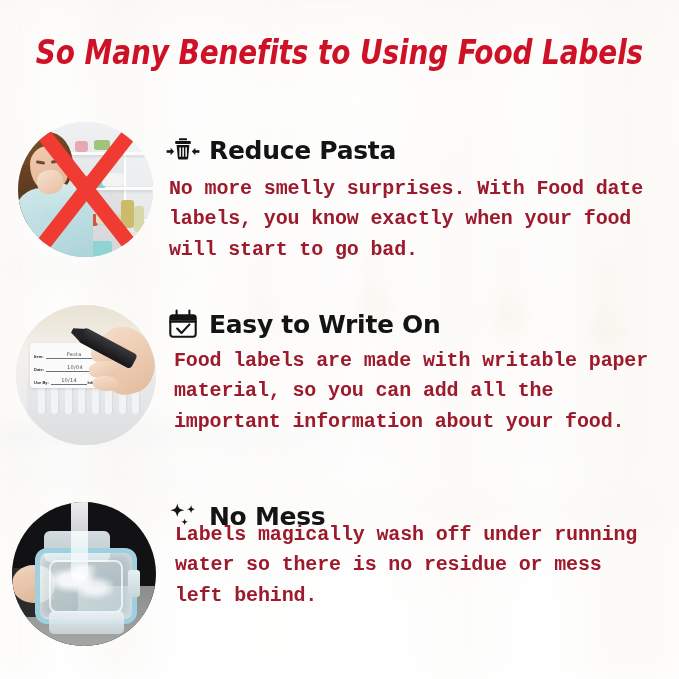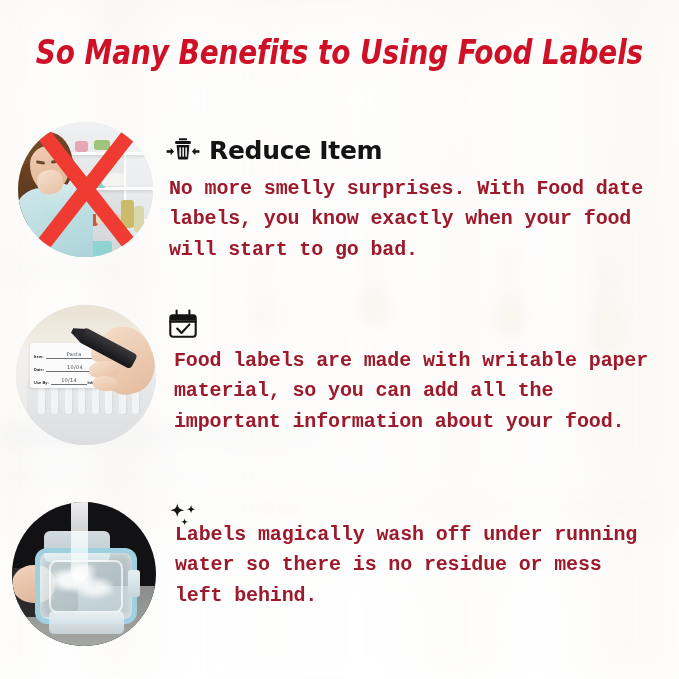--- a/index.html
+++ b/index.html
@@ -525,21 +525,21 @@
               <rect x="13.4" y="14.4" width="1.5" height="9.3" fill="#fdfcfa"></rect>
               <rect x="16.4" y="14.4" width="1.5" height="9.3" fill="#fdfcfa"></rect>
               <rect x="19.4" y="14.4" width="1.5" height="9.3" fill="#fdfcfa"></rect>
               <path d="M0.6 17.2h5.3v2.6H0.6z"></path>
               <path d="M8.1 18.5 4.6 14.8v7.4z"></path>
               <path d="M33.4 17.2h-5.3v2.6h5.3z"></path>
               <path d="M25.9 18.5 29.4 14.8v7.4z"></path>
             </g>
           </svg>
         </span>
-        <span class="head-text">Reduce Item</span>
+        <span class="head-text">Reduce Pasta</span>
       </div>
 
       <div class="body-text bt1">No more smelly surprises. With Food date labels, you know exactly when your food will start to go bad.</div>
     </div>
 
     <div class="benefit b2">
 
       <div class="photo photo-2">
         <div class="labelscene">
           <div class="counter"></div>
@@ -596,20 +596,21 @@
               <rect x="4.3" y="8.2" width="25.4" height="21.5" rx="2.6"></rect>
               <path d="M10.6 3.6v6.2M23.4 3.6v6.2"></path>
               <path d="M4.3 14.6h25.4"></path>
               <path d="M11.2 21.5l4.3 4.5 8-8.6"></path>
             </g>
             <g fill="#141414">
               <rect x="4.3" y="8.2" width="25.4" height="5.6" rx="2.4"></rect>
             </g>
           </svg>
         </span>
+        <span class="head-text">Easy to Write On</span>
       </div>
 
       <div class="body-text bt2">Food labels are made with writable paper material, so you can add all the important information about your food.</div>
     </div>
 
     <div class="benefit b3">
 
       <div class="photo photo-3">
         <div class="rinse">
           <div class="sinkfloor"></div>
@@ -629,19 +630,20 @@
       <div class="head-row hr3">
         <span class="bi-icon">
           <svg viewBox="0 0 34 34" width="34" height="34" aria-hidden="true">
             <g fill="#141414">
               <path d="M11.3 4.2c1.05 5.05 1.9 5.9 6.95 6.95-5.05 1.05-5.9 1.9-6.95 6.95-1.05-5.05-1.9-5.9-6.95-6.95 5.05-1.05 5.9-1.9 6.95-6.95z"></path>
               <path d="M25.1 6.1c.62 3.0 1.13 3.5 4.13 4.12-3.0.63-3.51 1.13-4.13 4.13-.62-3.0-1.13-3.5-4.13-4.13 3.0-.62 3.51-1.12 4.13-4.12z"></path>
               <path d="M18.6 19.4c.52 2.5.94 2.92 3.44 3.44-2.5.52-2.92.94-3.44 3.44-.52-2.5-.94-2.92-3.44-3.44 2.5-.52 2.92-.94 3.44-3.44z"></path>
             </g>
           </svg>
         </span>
+        <span class="head-text">No Mess</span>
       </div>
 
       <div class="body-text bt3">Labels magically wash off under running water so there is no residue or mess left behind.</div>
     </div>
 
   </div>
 </div>
 
 </body></html>

